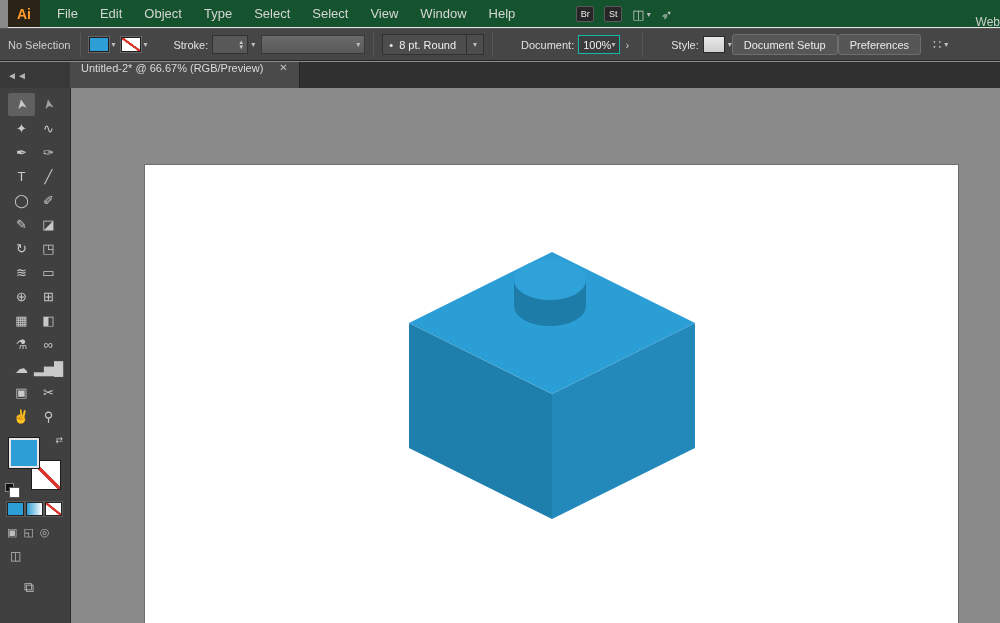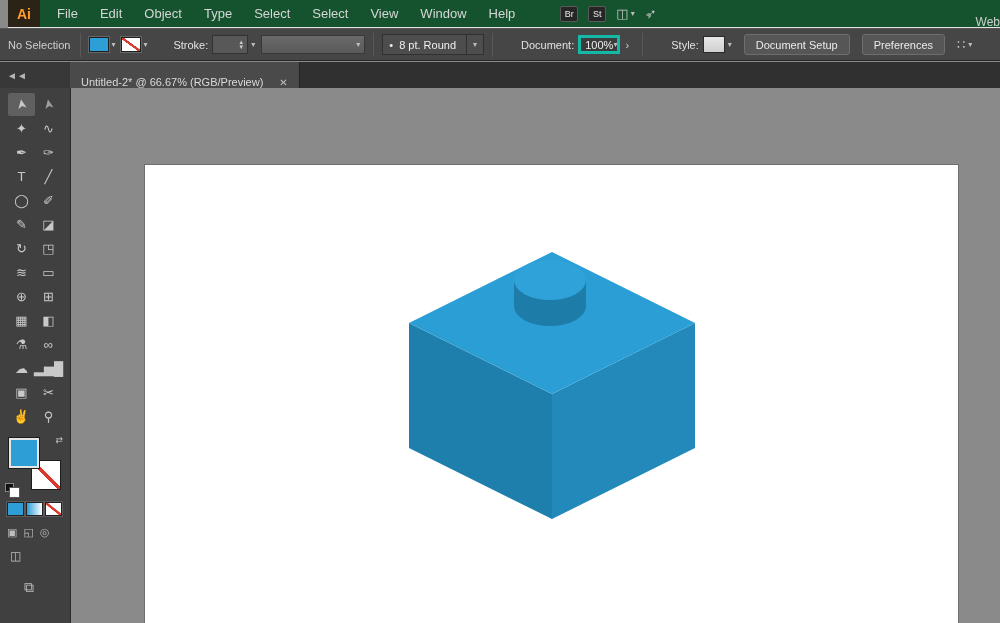--- a/index.html
+++ b/index.html
@@ -7,21 +7,21 @@
     font-family:"Liberation Sans", sans-serif; background:#8a8a8a; }
 
   
   .menubar { position:absolute; top:0; left:8px; right:0; height:28px;
     background:#14532d; border-bottom:1px solid #e5e5e5;
     display:flex; align-items:center; color:#d6d6d6; font-size:13px; }
   .ai-logo { width:32px; height:27px; background:#2b2315; color:#ff9c2a;
     font-weight:bold; font-size:14px; display:flex; align-items:center; justify-content:center; }
   .menu-items { display:flex; align-items:center; margin-left:6px; }
   .menu-item { padding:0 11px; height:27px; display:flex; align-items:center; cursor:default; }
-  .appbar-icons { display:flex; align-items:center; gap:10px; margin-left:34px; }
+  .appbar-icons { display:flex; align-items:flex-end; gap:10px; margin-left:50px; }
   .badge { width:18px; height:16px; background:#262626; border:1px solid #5a5a5a;
     border-radius:2px; font-size:9px; color:#ececec; display:flex; align-items:center; justify-content:center; }
   .appbar-ic { color:#c9c9c9; font-size:13px; display:flex; align-items:center; gap:2px; }
   .rocket { display:inline-block; transform:rotate(-40deg); }
   .caret { font-size:8px; color:#bdbdbd; }
   .workspace-label { position:absolute; right:0px; top:7px; color:#d0d0d0; font-size:12px;margin-top:8px; }
 
   
   .controlbar { position:absolute; top:28px; left:0; right:0; height:33px;
     background:#464646; border-bottom:1px solid #262626; border-top:1px solid #555;
@@ -36,36 +36,36 @@
   .label { color:#e2e2e2; margin:0 4px 0 20px; }
   .spinbox { width:36px; height:19px; background:#585858; border:1px solid #323232;
     display:flex; align-items:center; justify-content:flex-end; padding-right:3px; }
   .spin-arrows { display:flex; flex-direction:column; line-height:5px; font-size:6px; color:#ccc; }
   .wide-dd { width:104px; height:19px; background:linear-gradient(#6a6a6a,#595959);
     border:1px solid #383838; margin-left:6px; display:flex; align-items:center;
     justify-content:flex-end; padding-right:4px; }
   .combo { height:21px; background:#4d4d4d; border:1px solid #303030; display:flex;
     align-items:center; padding:0 6px; gap:6px; color:#efefef; }
   .combo .dd-sep { width:1px; height:100%; background:#303030; margin-left:4px; }
-  .field { width:42px; height:19px; background:#3b3b3b; border:3px solid #14b8a6;
+  .field { width:42px; height:19px; background:#3b3b3b; border:1px solid #14b8a6;
     display:flex; align-items:center; justify-content:flex-start; padding:4px 4px; color:#efefef; }
   .chev-btn { width:14px; height:19px; display:flex; align-items:center; justify-content:center;
     color:#cfcfcf; font-size:11px; }
   .style-swatch { width:22px; height:17px; background:linear-gradient(#e8e8e8,#cfcfcf);
     border:1px solid #2a2a2a; }
   .btn { height:21px; padding:0 11px; background:#565656; border:1px solid #6e6e6e;
-    border-radius:3px; color:#ebebeb; display:flex; align-items:center; margin-left:12px; }
+    border-radius:3px; color:#ebebeb; display:flex; align-items:center; margin-left:0; }
   .align-ic { margin-left:12px; display:flex; align-items:center; gap:3px; color:#c9c9c9; font-size:13px; }
 
   
   .tabbar { position:absolute; top:62px; left:0; right:0; height:26px; background:#303030;
     display:flex; align-items:stretch; }
   .panel-collapse { width:70px; display:flex; align-items:center; padding-left:7px;
     color:#b5b5b5; font-size:10px; background:#383838; }
-  .doc-tab { background:#4a4a4a; display:flex; align-items:flex-end; gap:16px;
+  .doc-tab { background:#4a4a4a; display:flex; align-items:flex-start; gap:16px;
     padding:0 11px; color:#dadada; font-size:11px; border-right:1px solid #242424; }
   .tab-close { color:#c3c3c3; font-size:10px; }
 
   
   .toolbar { position:absolute; top:88px; bottom:0; left:0; width:71px;
     background:#404040; border-right:1px solid #2c2c2c; }
   .tool-grid { display:grid; grid-template-columns:27px 27px; justify-content:center;
     padding-top:5px; row-gap:1px; }
   .tool { height:23px; display:flex; align-items:center; justify-content:center;
     color:#c9c9c9; font-size:13px; border-radius:2px; }

